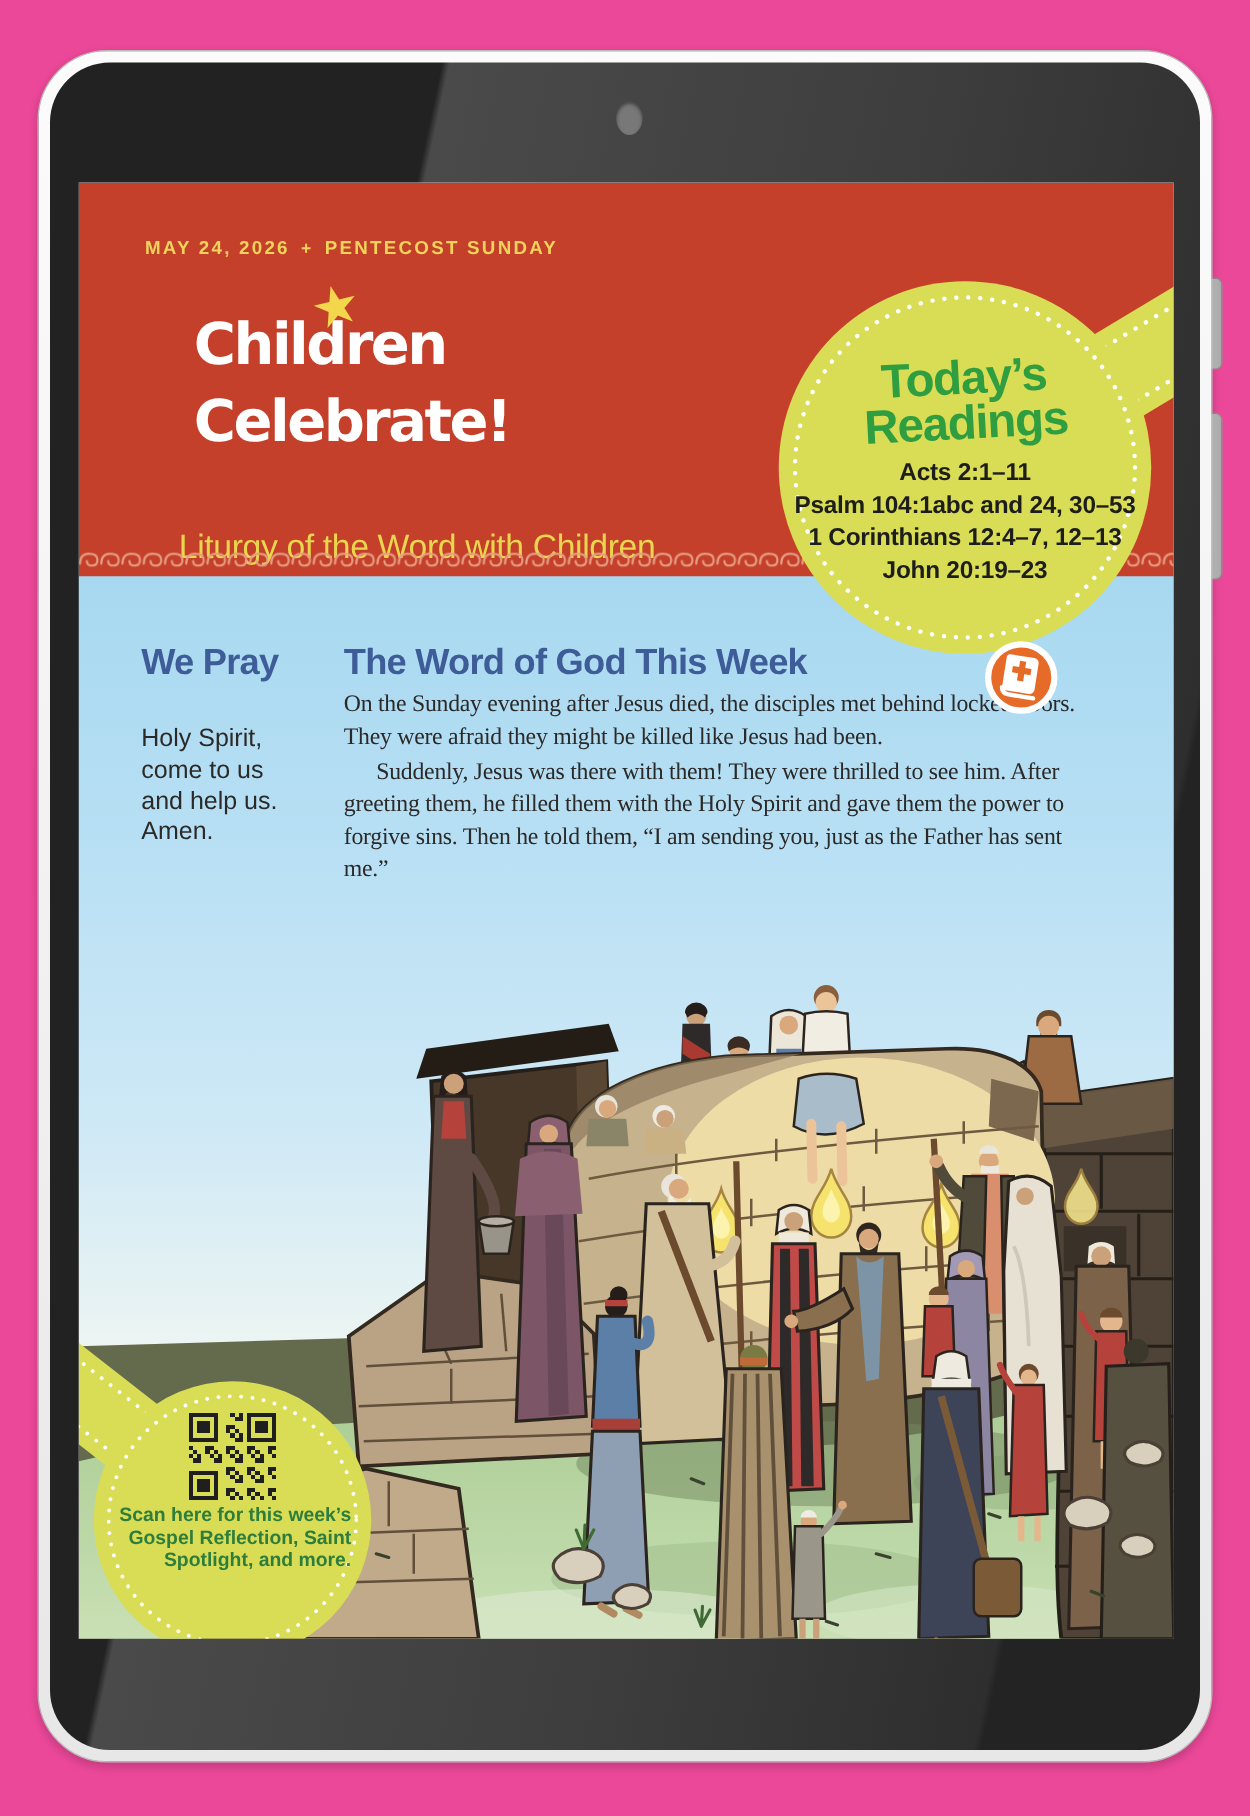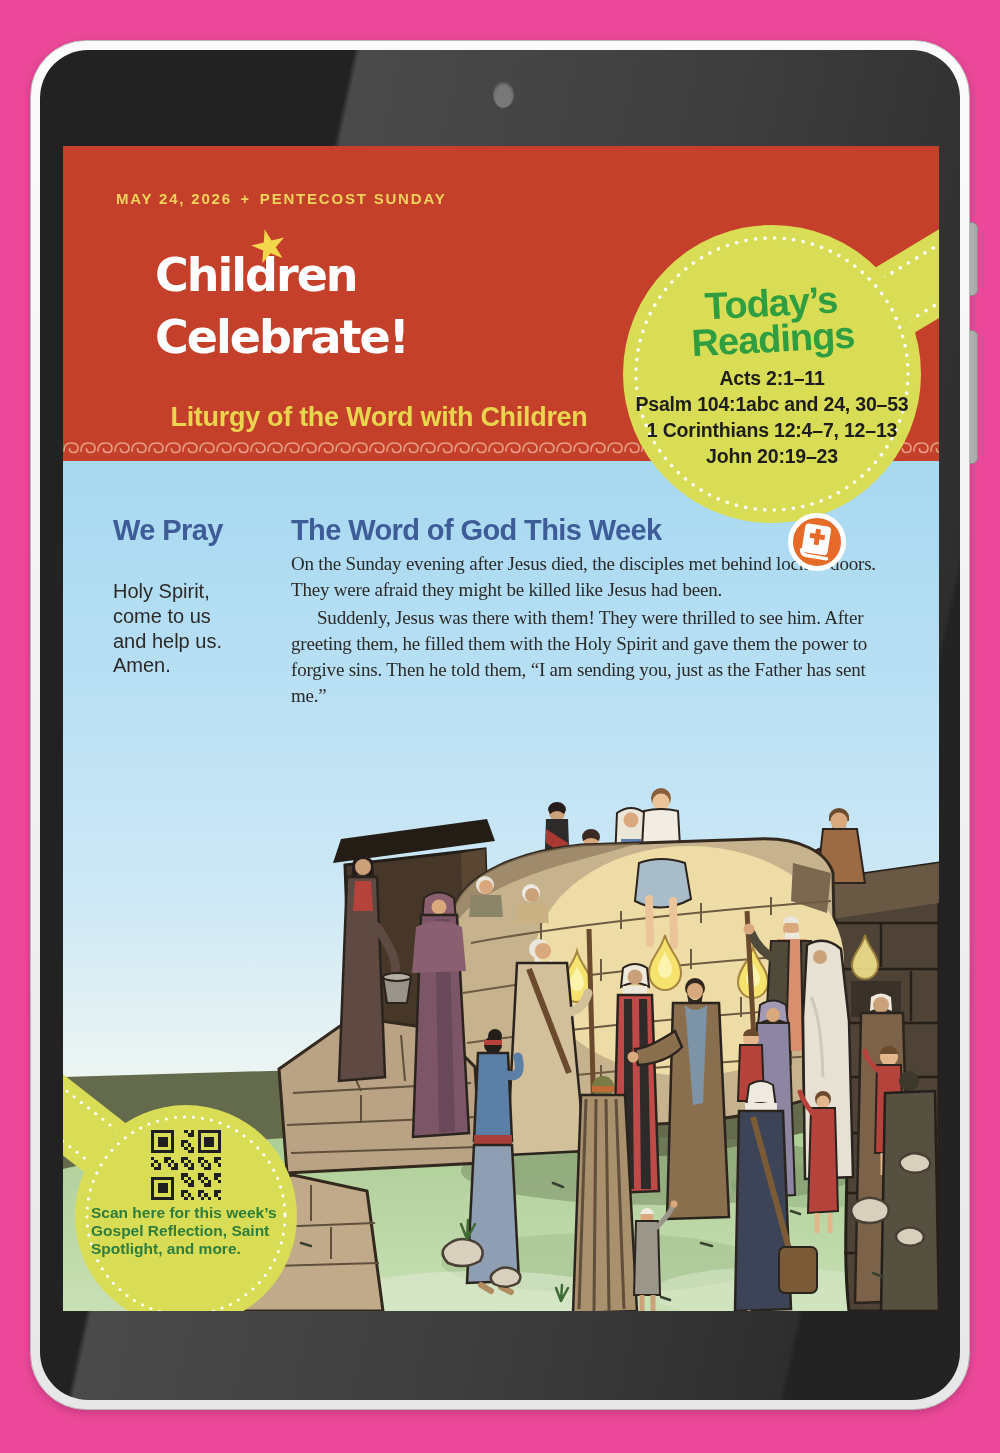--- a/index.html
+++ b/index.html
@@ -21,41 +21,41 @@
           background:linear-gradient(180deg,#a6d8f0 300px,#b7dff4 520px,#cfe9f6 760px,#ecf5f2 930px,#e9f2ea 1165px);}
   
   .masthead{position:absolute;left:0;top:0;width:876px;height:315px;background:#c5402a;z-index:1;}
   .dateline{position:absolute;left:53px;top:44px;font-size:15px;font-weight:700;color:#f0d35b;
             letter-spacing:1.8px;white-space:nowrap;}
   .dateline .sep{padding:0 9px;font-size:14px;}
   .logo{position:absolute;left:92px;top:98px;font-family:"DejaVu Sans",sans-serif;font-weight:700;
         color:#ffffff;font-size:46px;line-height:62px;letter-spacing:-2px;white-space:pre-line;}
   .logo-star{position:absolute;left:186px;top:78px;font-size:44px;color:#f2d64b;
              transform:rotate(-14deg);z-index:2;line-height:1;}
-  .tagline{position:absolute;left:80px;top:256px;width:472px;text-align:center;font-weight:700;
+  .tagline{position:absolute;left:80px;top:276px;width:472px;text-align:left;font-weight:400;
            font-size:27px;color:#e9d54e;letter-spacing:-0.3px;}
   .wave{position:absolute;left:0;top:293px;}
   
   .col{position:absolute;z-index:4;}
   .we-pray{left:50px;top:368px;width:205px;}
   h2.blue{margin:0;font-size:29px;font-weight:700;color:#3e5c97;letter-spacing:-0.6px;}
   .we-pray p{margin:32px 0 0;font-size:20px;line-height:1.24;color:#2b2a28;white-space:pre-line;}
-  .word{left:228px;top:368px;width:602px;}
+  .word{left:212px;top:368px;width:602px;}
   .word .sub{margin:19px 0 0;font-size:21px;font-weight:700;color:#25231f;}
   .word p.body{margin:4px 0 0;font-size:19px;line-height:1.37;color:#2b2a28;letter-spacing:-0.2px;font-family:Liberation Serif, serif;}
   .word p.indent{text-indent:26px;margin-top:2px;}
   .bible-badge{position:absolute;left:722px;top:364px;z-index:4;}
   
   .overlay{position:absolute;left:0;top:0;z-index:3;pointer-events:none;}
   .readings-text{position:absolute;left:549px;top:140px;width:320px;text-align:center;z-index:4;}
   .rt-title{font-size:38px;line-height:0.94;font-weight:800;color:#2f9e41;letter-spacing:-1px;
             transform:rotate(-3deg);white-space:pre-line;}
   .rt-list{margin-top:9px;font-size:19.5px;font-weight:700;line-height:1.33;color:#1d1d1b;letter-spacing:-0.2px;}
   .qr{position:absolute;left:88px;top:984px;z-index:4;}
-  .scan-text{position:absolute;left:28px;top:1058px;width:190px;text-align:left;
+  .scan-text{position:absolute;left:28px;top:1058px;width:190px;text-align:right;
              font-size:15.5px;font-weight:700;color:#2e7d3c;line-height:1.15;z-index:4;}
   .illustration{position:absolute;left:0;top:315px;z-index:2;}
 </style>
 </head>
 <body>
 
 <div class="page">
   <div class="side-btn btn-1"></div>
   <div class="side-btn btn-2"></div>
 

